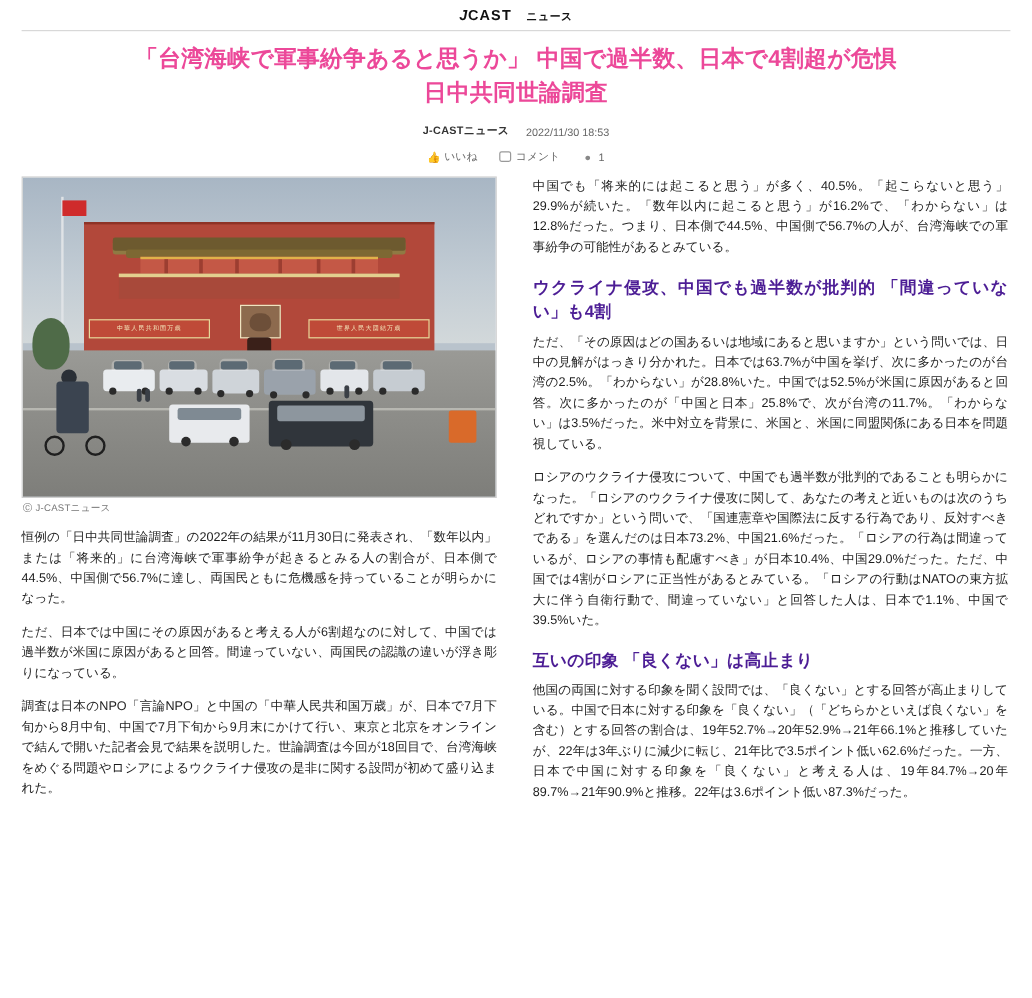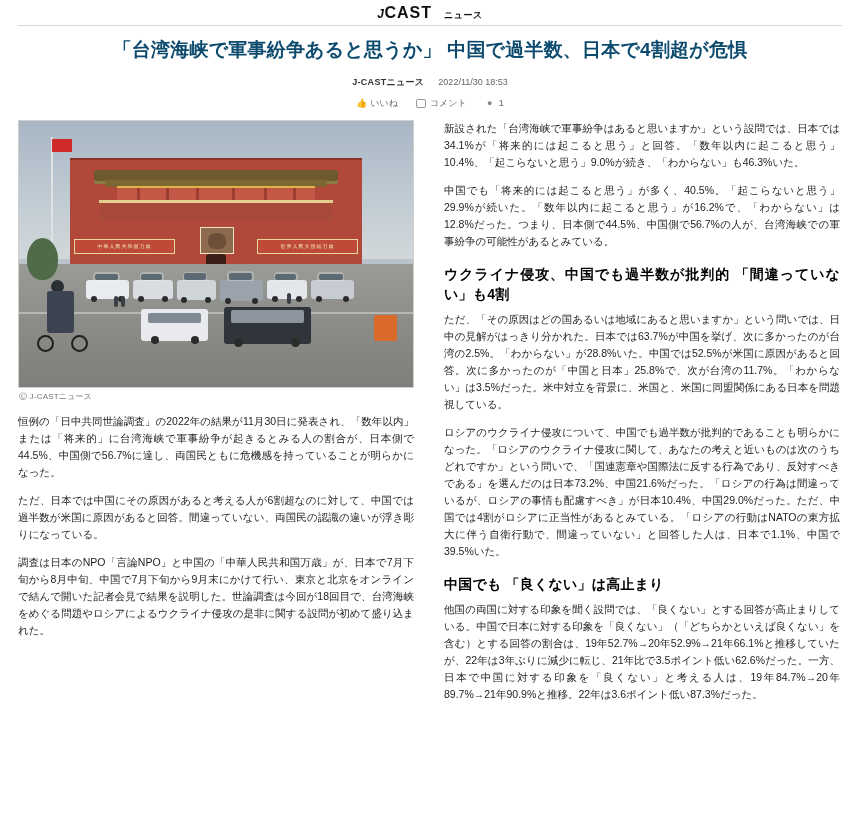--- a/index.html
+++ b/index.html
@@ -36,21 +36,21 @@
     font-weight: bold;
     letter-spacing: .5px;
   }
   .logo .j {
     font-size: 12px;
     color: #111;
     font-style: italic;
     font-weight: bold;
   }
   .logo .cast {
-    font-size: 16px;
+    font-size: 12px;
     color: #111;
     font-weight: bold;
     letter-spacing: 1px;
   }
   .logo .news {
     font-size: 9px;
     color: #111;
     margin-left: 12px;
   }
   .logo-rule {
@@ -60,21 +60,21 @@
   }
 
   
   .headline {
     text-align: center;
     font-size: 19px;
     font-weight: bold;
     line-height: 1.45;
     letter-spacing: .2px;
     margin: 10px 0 0 0;
-    color: #0c4a6e;
+    color: #ec4899;
   }
   .headline .l2 { display: block; }
 
   
   .byline {
     display: flex;
     justify-content: center;
     align-items: center;
     gap: 14px;
     margin-top: 12px;
@@ -143,21 +143,21 @@
   .caption {
     font-size: 8px;
     color: #777;
     margin: 3px 0 9px 1px;
     letter-spacing: .2px;
   }
 
   h2.sub {
     font-size: 14px;
     font-weight: bold;
-    color: #000000;
+    color: #4c1d95;
     line-height: 1.45;
     margin: 14px 0 7px 0;
     letter-spacing: .2px;
   }
 
   
   .scene { position: relative; width: 100%; height: 100%; background: #b9c3cc; }
   .sky {
     position: absolute; left:0; top:0; width:100%; height:52%;
     background: linear-gradient(180deg,#a8b6c4 0%, #c2ccd4 60%, #d2d8da 100%);
@@ -280,20 +280,21 @@
     <div class="logo">
       <span class="j">J</span>
       <span class="cast">CAST</span>
       <span class="news">ニュース</span>
     </div>
   </div>
   <div class="logo-rule"></div>
 
   <h1 class="headline">
     <span>「台湾海峡で軍事紛争あると思うか」 中国で過半数、日本で4割超が危惧</span>
+    <span class="l2">日中共同世論調査</span>
   </h1>
 
   <div class="byline">
     <span class="src">J-CASTニュース</span>
     <span class="date">2022/11/30 18:53</span>
   </div>
 
   <div class="social">
     <span class="item">
       <span class="ico-thumb">👍</span>
@@ -406,28 +407,27 @@
       </div>
 
       <p>恒例の「日中共同世論調査」の2022年の結果が11月30日に発表され、「数年以内」または「将来的」に台湾海峡で軍事紛争が起きるとみる人の割合が、日本側で44.5%、中国側で56.7%に達し、両国民ともに危機感を持っていることが明らかになった。</p>
       <p>ただ、日本では中国にその原因があると考える人が6割超なのに対して、中国では過半数が米国に原因があると回答。間違っていない、両国民の認識の違いが浮き彫りになっている。</p>
 
 
       <p>調査は日本のNPO「言論NPO」と中国の「中華人民共和国万歳」が、日本で7月下旬から8月中旬、中国で7月下旬から9月末にかけて行い、東京と北京をオンラインで結んで開いた記者会見で結果を説明した。世論調査は今回が18回目で、台湾海峡をめぐる問題やロシアによるウクライナ侵攻の是非に関する設問が初めて盛り込まれた。</p>
     </div>
 
     <div class="col">
-      <p>新設された「台湾海峡で軍事紛争はあると思いますか」という設問では、日本では34.1%が「将来的には起こると思う」と回答。「数年以内に起こると思う」10.4%、「起こらないと思う」9.0%が続き、「わからない」も46.3%いた。</p>
       <p>中国でも「将来的には起こると思う」が多く、40.5%。「起こらないと思う」29.9%が続いた。「数年以内に起こると思う」が16.2%で、「わからない」は12.8%だった。つまり、日本側で44.5%、中国側で56.7%の人が、台湾海峡での軍事紛争の可能性があるとみている。</p>
 
       <h2 class="sub">ウクライナ侵攻、中国でも過半数が批判的 「間違っていない」も4割</h2>
 
       <p>ただ、「その原因はどの国あるいは地域にあると思いますか」という問いでは、日中の見解がはっきり分かれた。日本では63.7%が中国を挙げ、次に多かったのが台湾の2.5%。「わからない」が28.8%いた。中国では52.5%が米国に原因があると回答。次に多かったのが「中国と日本」25.8%で、次が台湾の11.7%。「わからない」は3.5%だった。米中対立を背景に、米国と、米国に同盟関係にある日本を問題視している。</p>
       <p>ロシアのウクライナ侵攻について、中国でも過半数が批判的であることも明らかになった。「ロシアのウクライナ侵攻に関して、あなたの考えと近いものは次のうちどれですか」という問いで、「国連憲章や国際法に反する行為であり、反対すべきである」を選んだのは日本73.2%、中国21.6%だった。「ロシアの行為は間違っているが、ロシアの事情も配慮すべき」が日本10.4%、中国29.0%だった。ただ、中国では4割がロシアに正当性があるとみている。「ロシアの行動はNATOの東方拡大に伴う自衛行動で、間違っていない」と回答した人は、日本で1.1%、中国で39.5%いた。</p>
 
-      <h2 class="sub">中国でも 「良くない」は高止まり</h2>
+      <h2 class="sub">互いの印象 「良くない」は高止まり</h2>
 
       <p>他国の両国に対する印象を聞く設問では、「良くない」とする回答が高止まりしている。中国で日本に対する印象を「良くない」（「どちらかといえば良くない」を含む）とする回答の割合は、19年52.7%→20年52.9%→21年66.1%と推移していたが、22年は3年ぶりに減少に転じ、21年比で3.5ポイント低い62.6%だった。一方、日本で中国に対する印象を「良くない」と考える人は、19年84.7%→20年89.7%→21年90.9%と推移。22年は3.6ポイント低い87.3%だった。</p>
 
     </div>
 
   </div>
 </div>
 
 </body></html>

